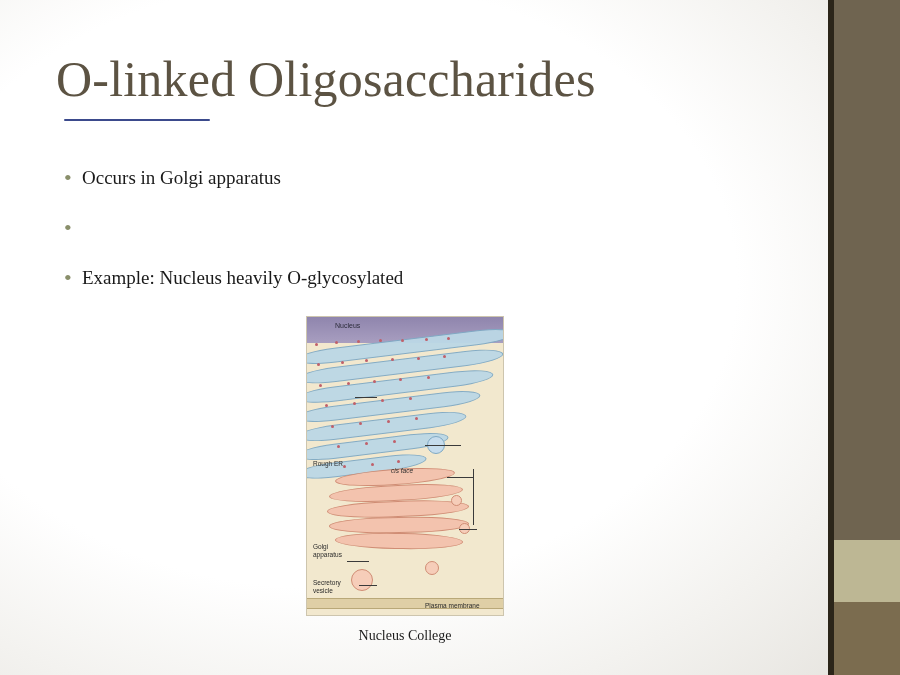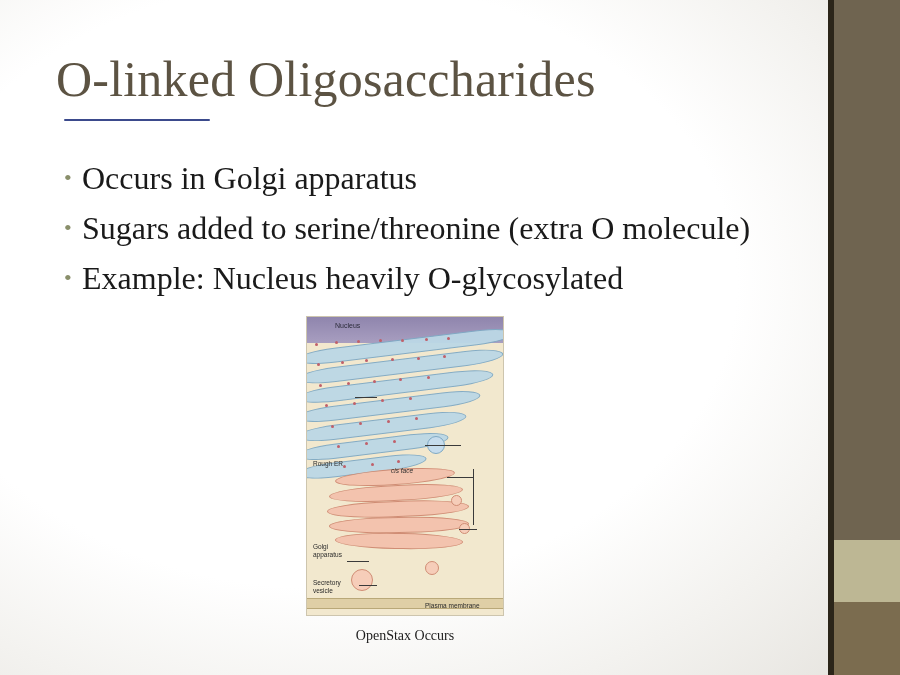--- a/index.html
+++ b/index.html
@@ -111,21 +111,21 @@
     width: 22px;
     flex: 0 0 22px;
     color: #8a8f6b;
     font-size: 22px;
     line-height: 40px;
     text-align: left;
     padding-left: 4px;
     box-sizing: border-box;
   }
   .bullet-text {
-    font-size: 32px;
+    font-size: 19px;
     line-height: 40px;
     color: #1a1a1a;
     font-family: "Liberation Serif", serif;
   }
 
   
   .figure {
     position: absolute;
     left: 306px;
     top: 316px;
@@ -263,21 +263,20 @@
     <div class="title">O-linked Oligosaccharides</div>
     <div class="title-underline"></div>
 
     <div class="bullets">
       <div class="bullet-row">
         <div class="bullet-dot">•</div>
         <div class="bullet-text">Occurs in Golgi apparatus</div>
       </div>
       <div class="bullet-row">
         <div class="bullet-dot">•</div>
-        <div class="bullet-text">Sugars added to serine/threonine (extra O molecule)</div>
       </div>
       <div class="bullet-row">
         <div class="bullet-dot">•</div>
         <div class="bullet-text">Example: Nucleus heavily O-glycosylated</div>
       </div>
     </div>
 
     <div class="figure">
       <div class="fig-cyto"></div>
 
@@ -356,21 +355,21 @@
       <div class="fig-label" style="left:6px; top:143px;">Rough ER</div>
       <div class="fig-label fig-label-i" style="left:84px; top:150px;">cis face</div>
 
       <div class="fig-label" style="left:6px; top:226px;">Golgi
 apparatus</div>
       <div class="fig-label" style="left:6px; top:262px;">Secretory
 vesicle</div>
       <div class="fig-label" style="left:118px; top:285px;">Plasma membrane</div>
     </div>
 
-    <div class="figure-caption">OpenStax Occurs</div>
+    <div class="figure-caption">Nucleus College</div>
 
     <div class="slide-edge"></div>
   </div>
 
   <div class="band-line"></div>
   <div class="band-block-a"></div>
   <div class="band-block-b"></div>
   <div class="band-block-c"></div>
 
 </div>

